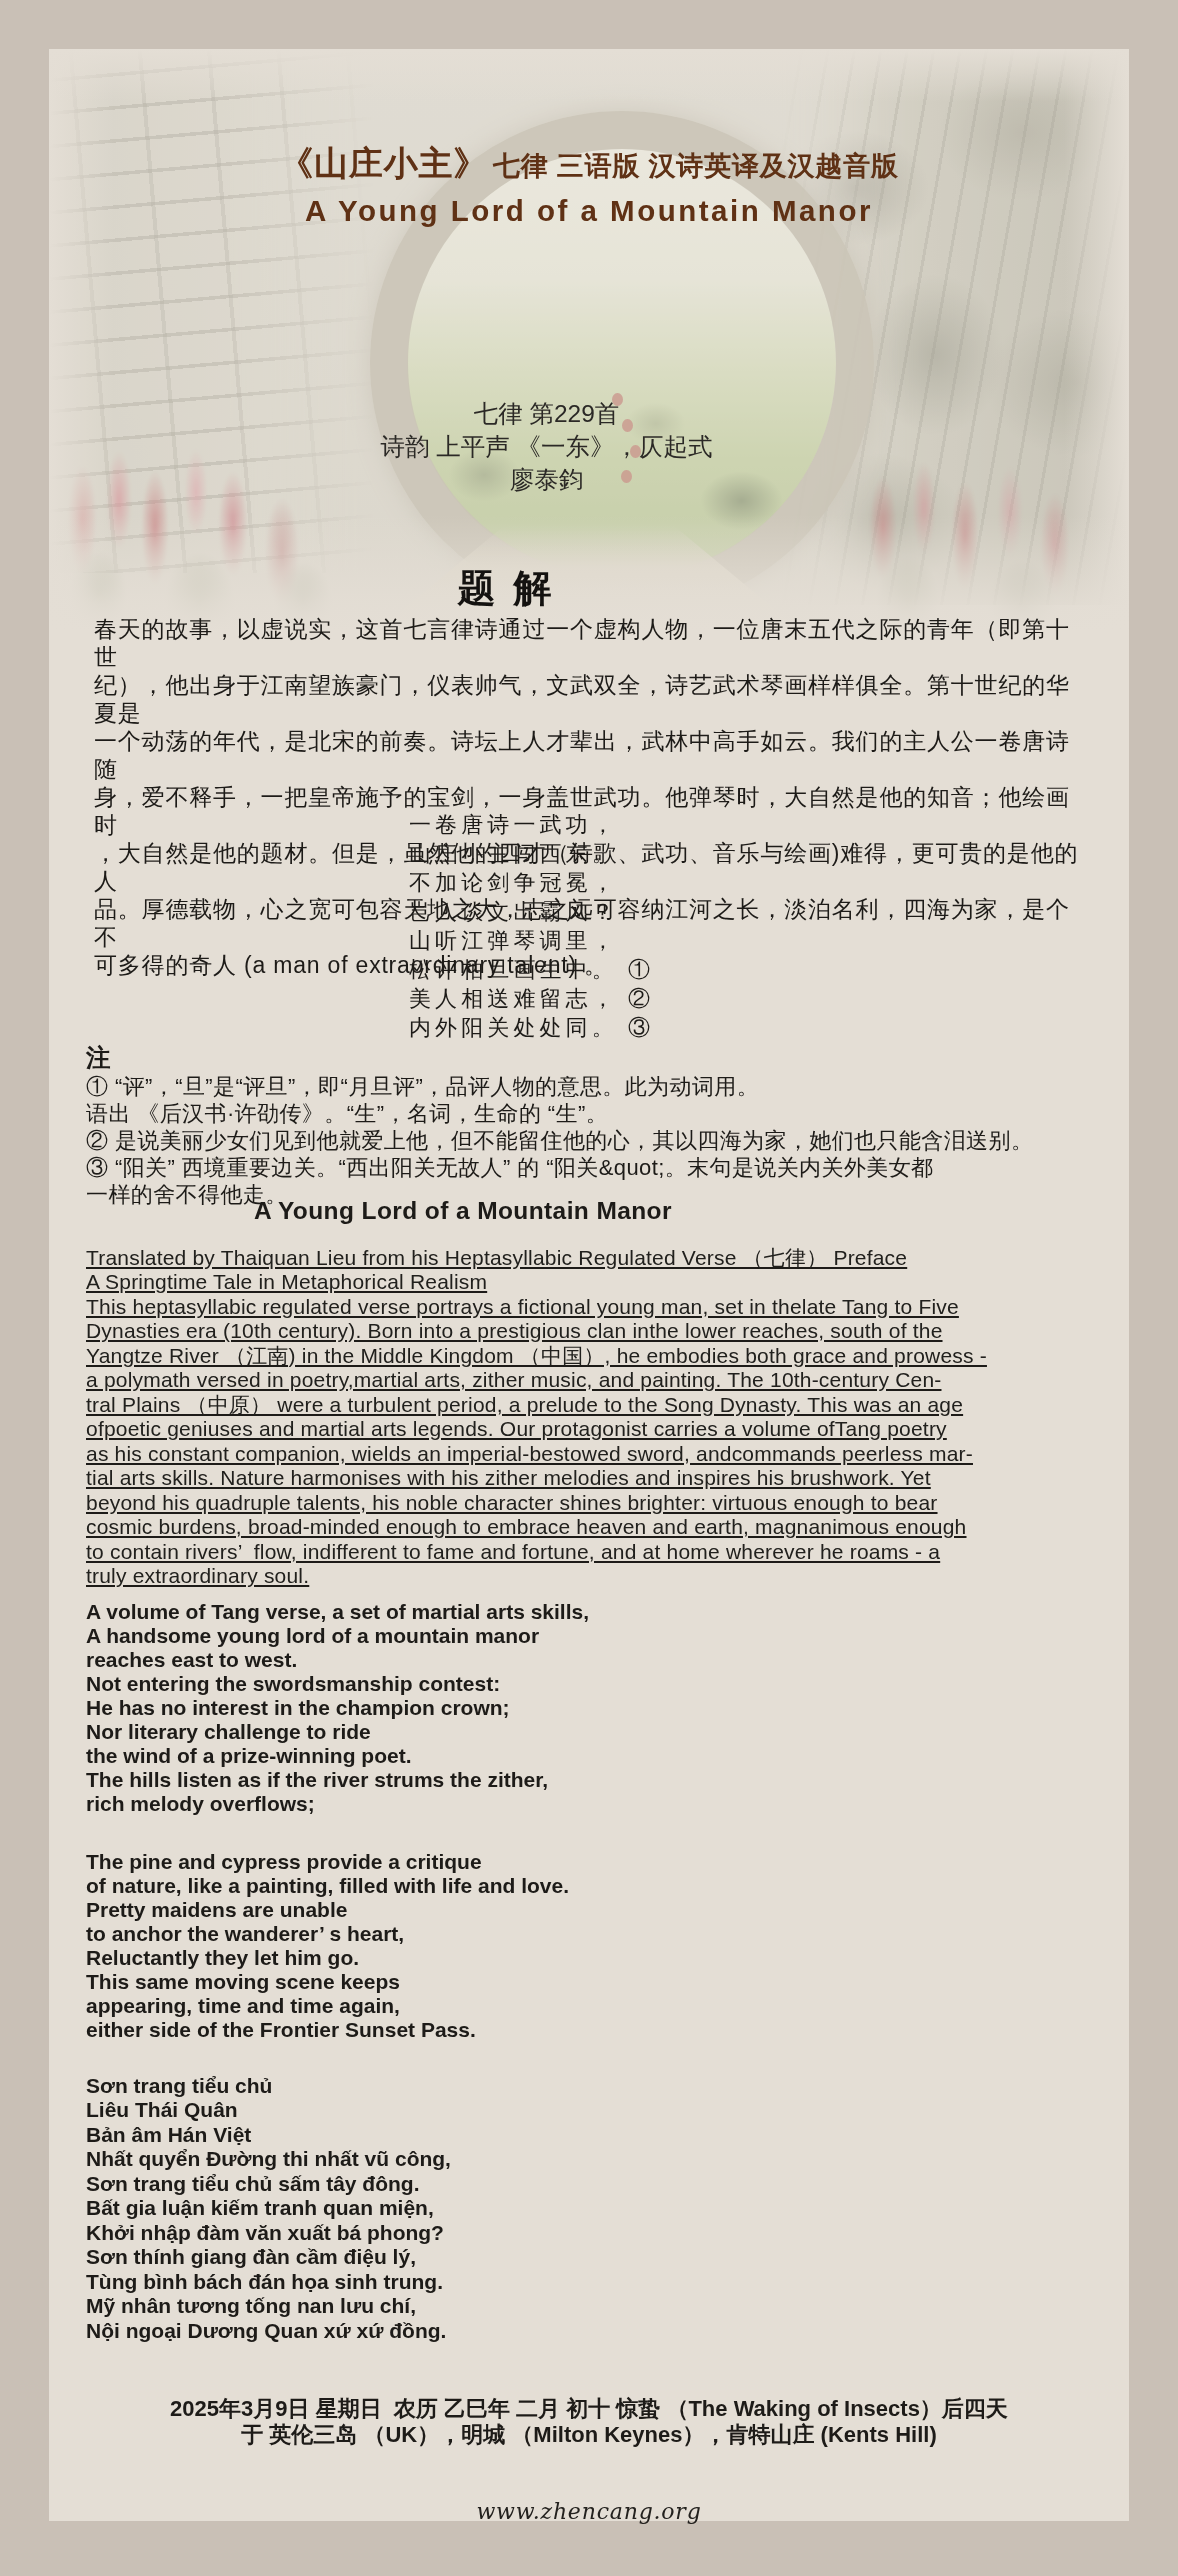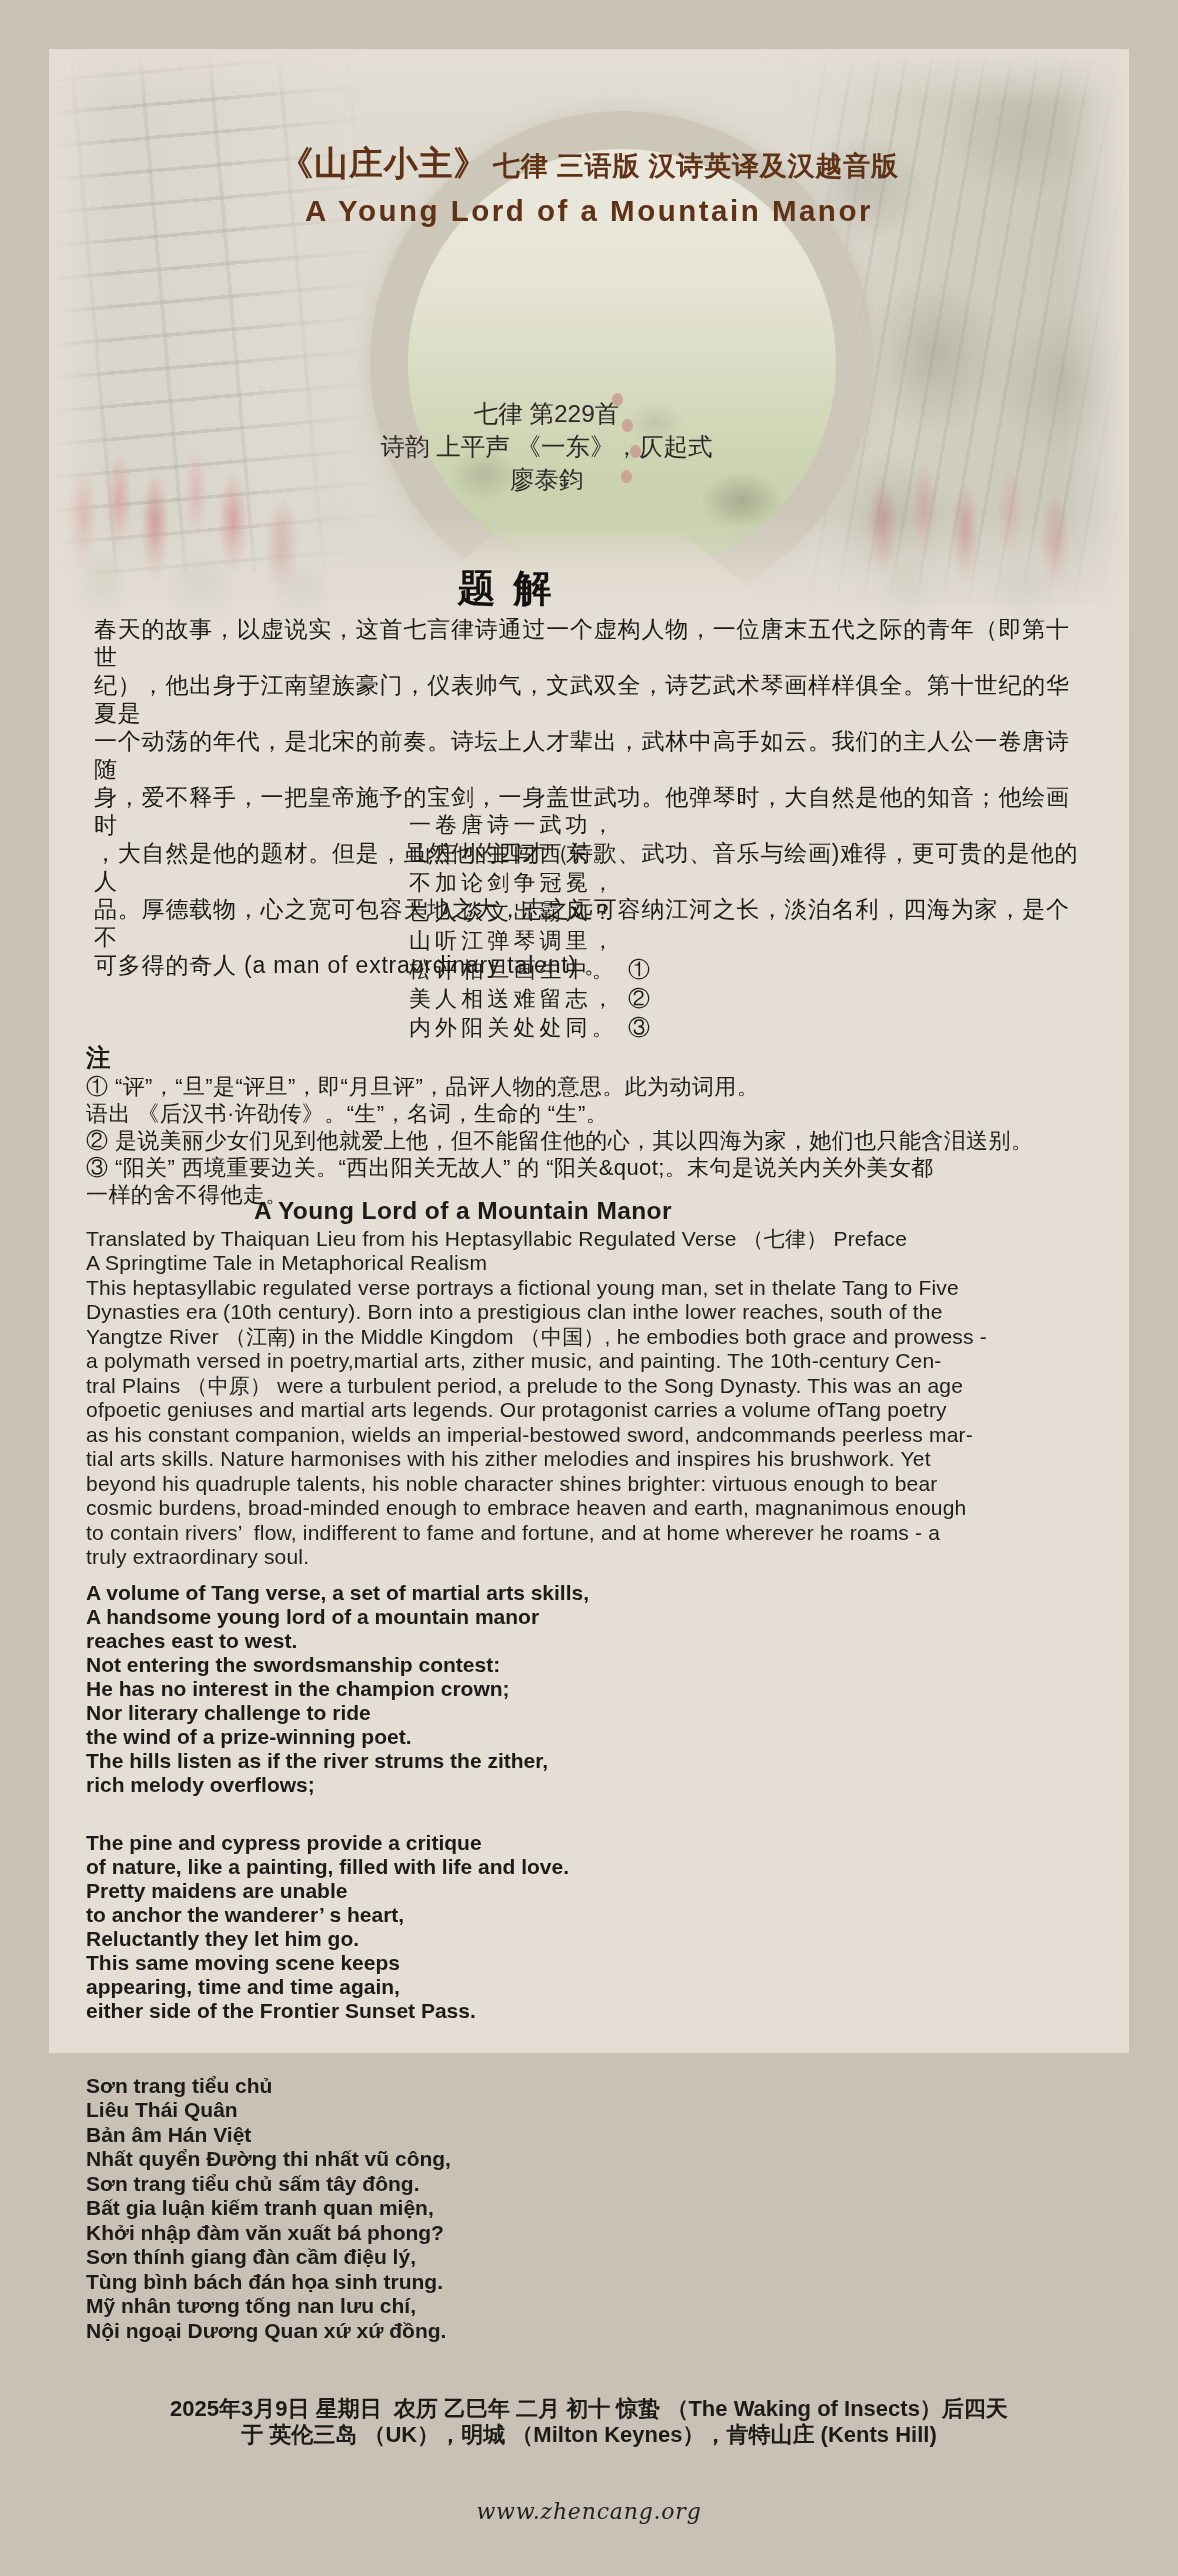--- a/index.html
+++ b/index.html
@@ -5,21 +5,21 @@
   html,body { margin:0; padding:0; }
   body {
     width:1178px; height:2576px;
     background:#c9c0b6;
     font-family:"Liberation Sans", sans-serif;
     color:#1d1b18;
     position:relative;
   }
   .content {
     position:absolute; left:49px; top:49px;
-    width:1080px; height:2004px;
+    width:1080px; height:2472px;
     background:#e4ded5;
   }
   .line { white-space:pre-wrap; }
 
   
   .photo-header { position:absolute; top:0; left:0; width:1080px; height:583px; overflow:hidden; }
   .ph-base { position:absolute; inset:0;
     background:linear-gradient(180deg,#d9d5cb 0%,#d5d1c6 50%,#d0ccc0 100%); }
   .ph-bricks { position:absolute; left:0; top:0; width:327px; height:524px; opacity:.85;
     background:
@@ -91,21 +91,21 @@
   
   .tijie-para { position:absolute; top:566px; left:8px; right:0; padding:0 37px;
     font-size:23px; line-height:28px; letter-spacing:0.8px; }
   .poem-zh { position:absolute; top:761px; left:360px;
     font-size:22px; line-height:29px; letter-spacing:4.1px; font-weight:500; }
   .notes { position:absolute; top:993px; left:0; right:0; padding:0 37px; }
   .notes h3 { margin:0; font-size:24.5px; font-weight:700; line-height:31px; }
   .notes .line { font-size:22px; line-height:27px; letter-spacing:0.4px; }
   .en-section { position:absolute; top:1147px; left:0; right:0; padding:0 37px; box-sizing:border-box; }
   .en-heading { font-size:24.5px; font-weight:700; line-height:29.5px; padding-left:168px; letter-spacing:0.4px; }
-  .preface { margin-top:1px; }
+  .preface { margin-top:20px;text-decoration:underline; }
   .preface .line { font-size:21px; line-height:24.5px; letter-spacing:0.2px; color:#21201d; }
   .stanza1 { margin-top:11.5px; }
   .stanza2 { margin-top:34px; }
   .stanza1 .line, .stanza2 .line { font-size:21px; line-height:24px; font-weight:600; }
   .viet-section { position:absolute; top:2005px; left:0; right:0; padding:0 37px; }
   .viet-heading { font-size:22px; font-weight:700; line-height:28px; }
   .viet-lines { margin-top:19.6px; }
   .viet-lines .line { font-size:21px; line-height:24.5px; font-weight:600; }
   .footer-dates { position:absolute; top:2347px; left:0; width:100%; text-align:center;
     font-size:22px; line-height:26px; font-weight:600; }

